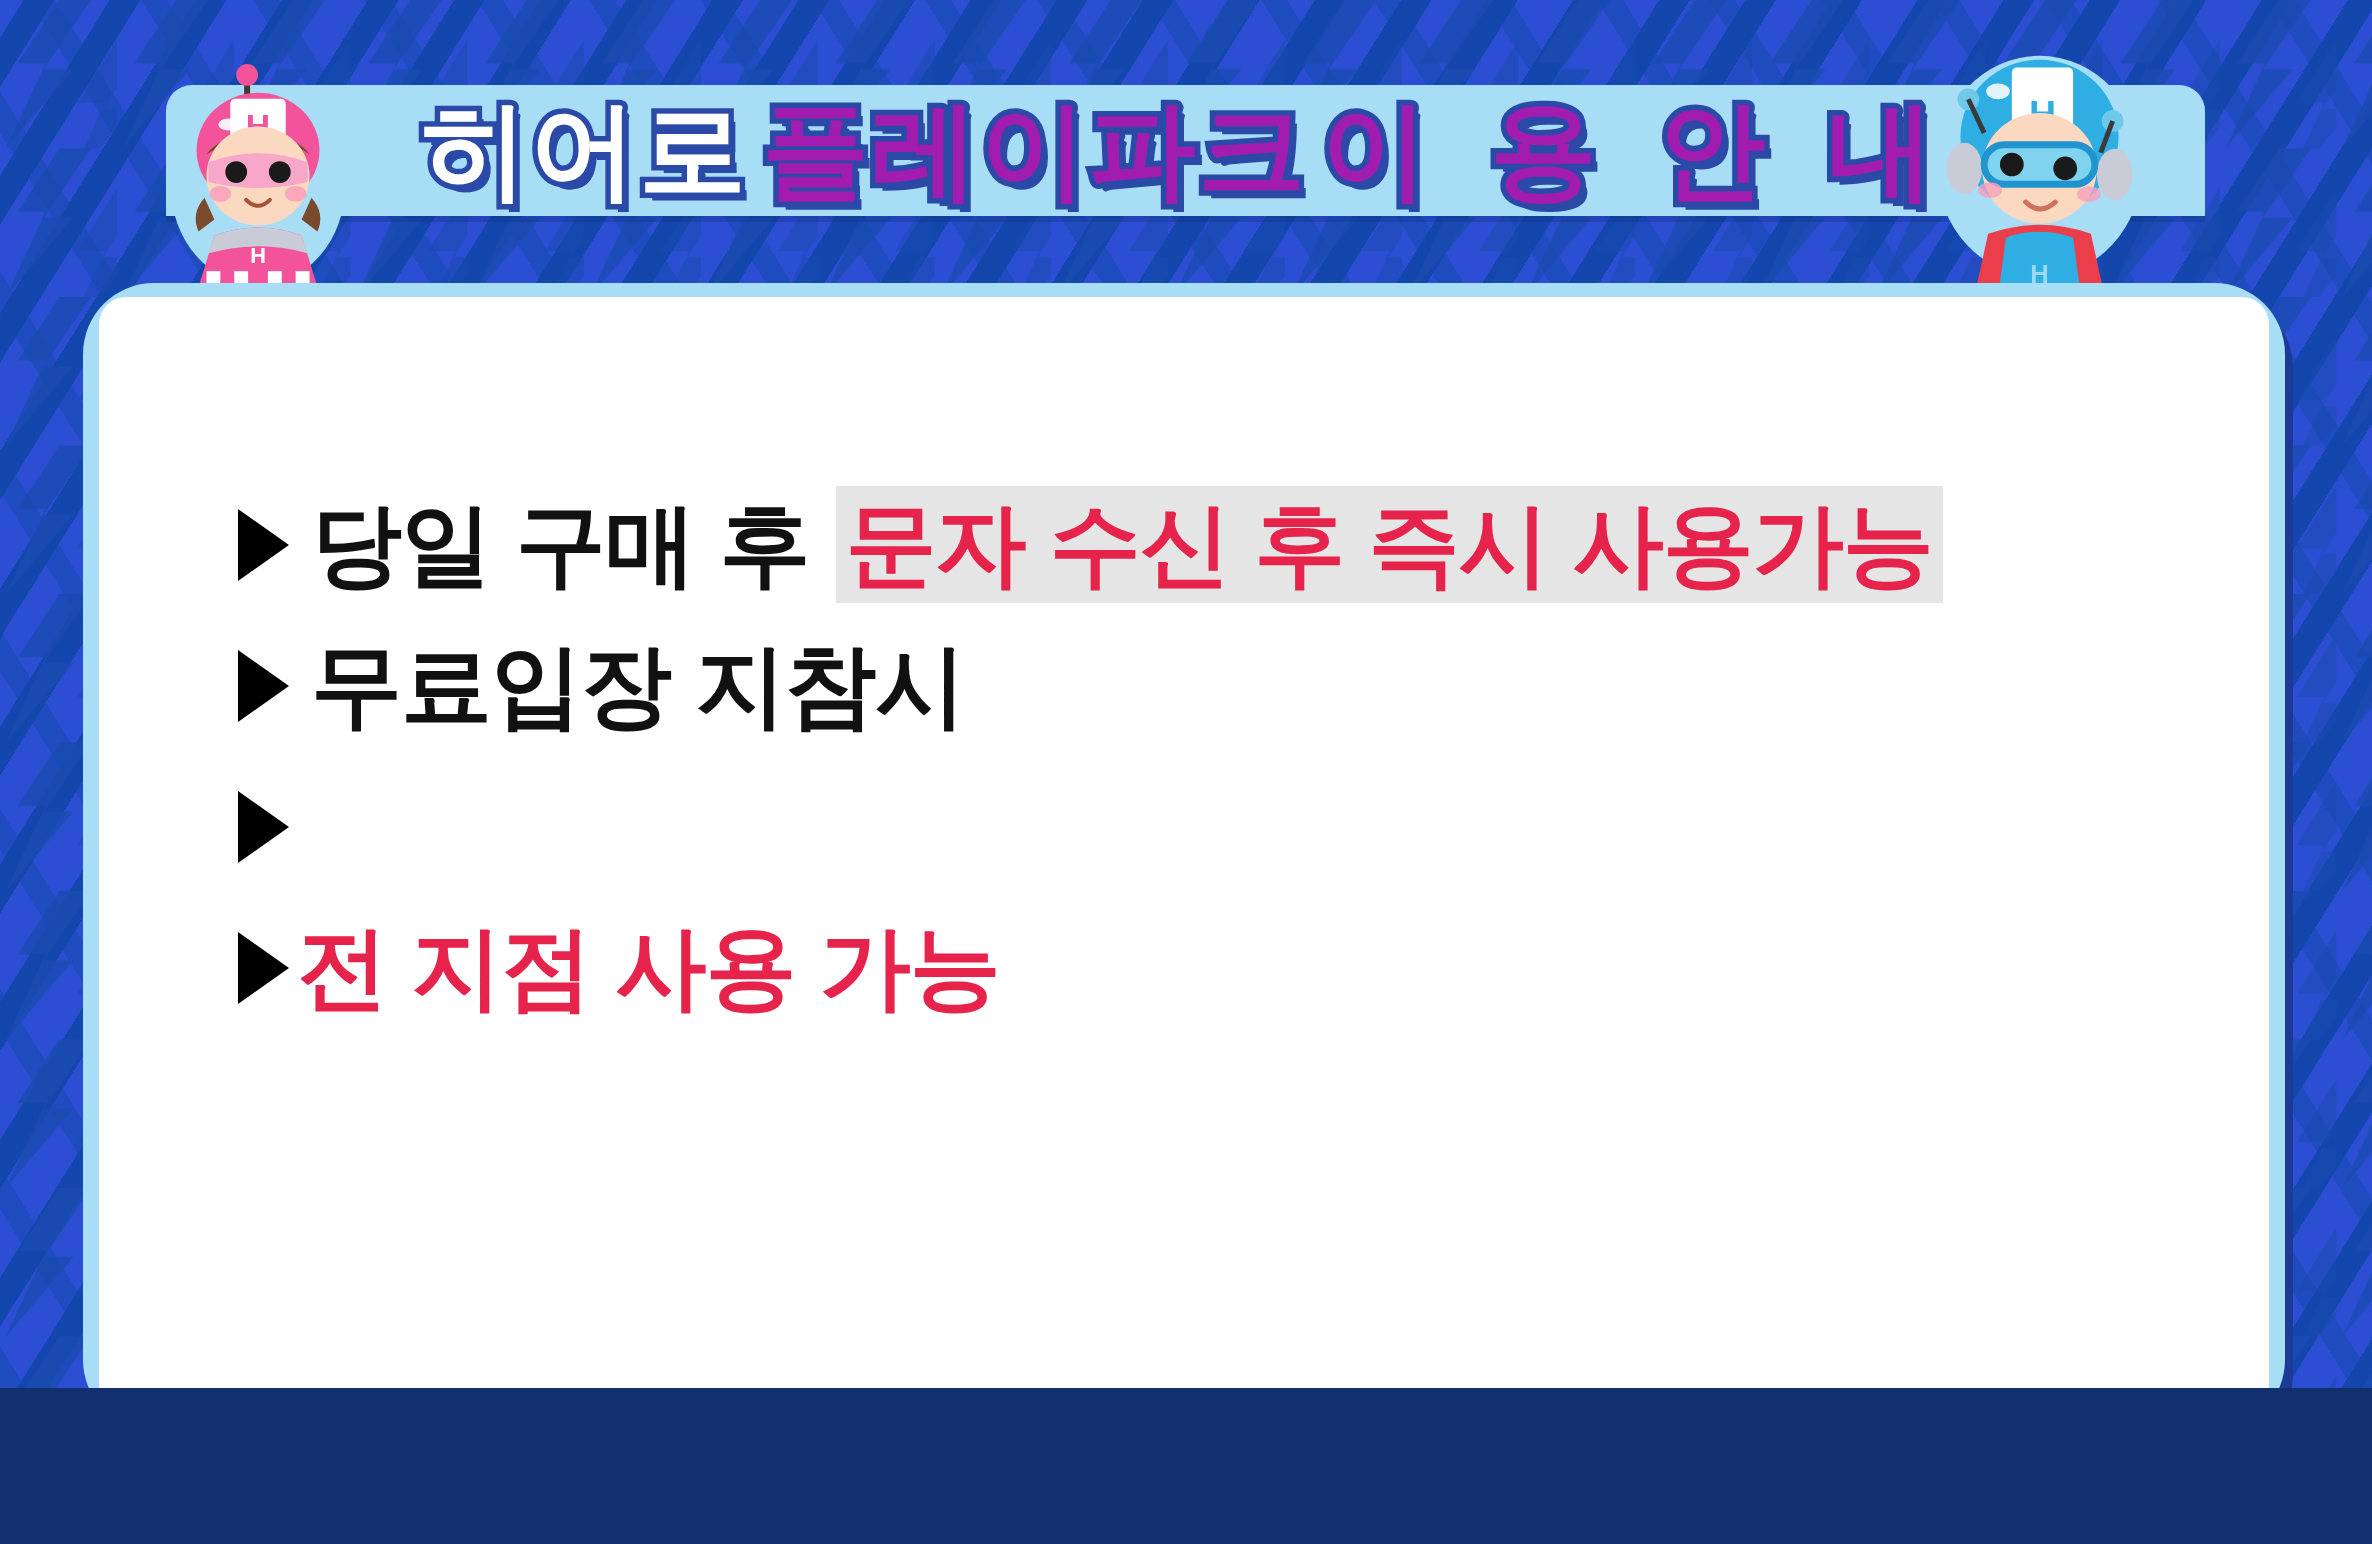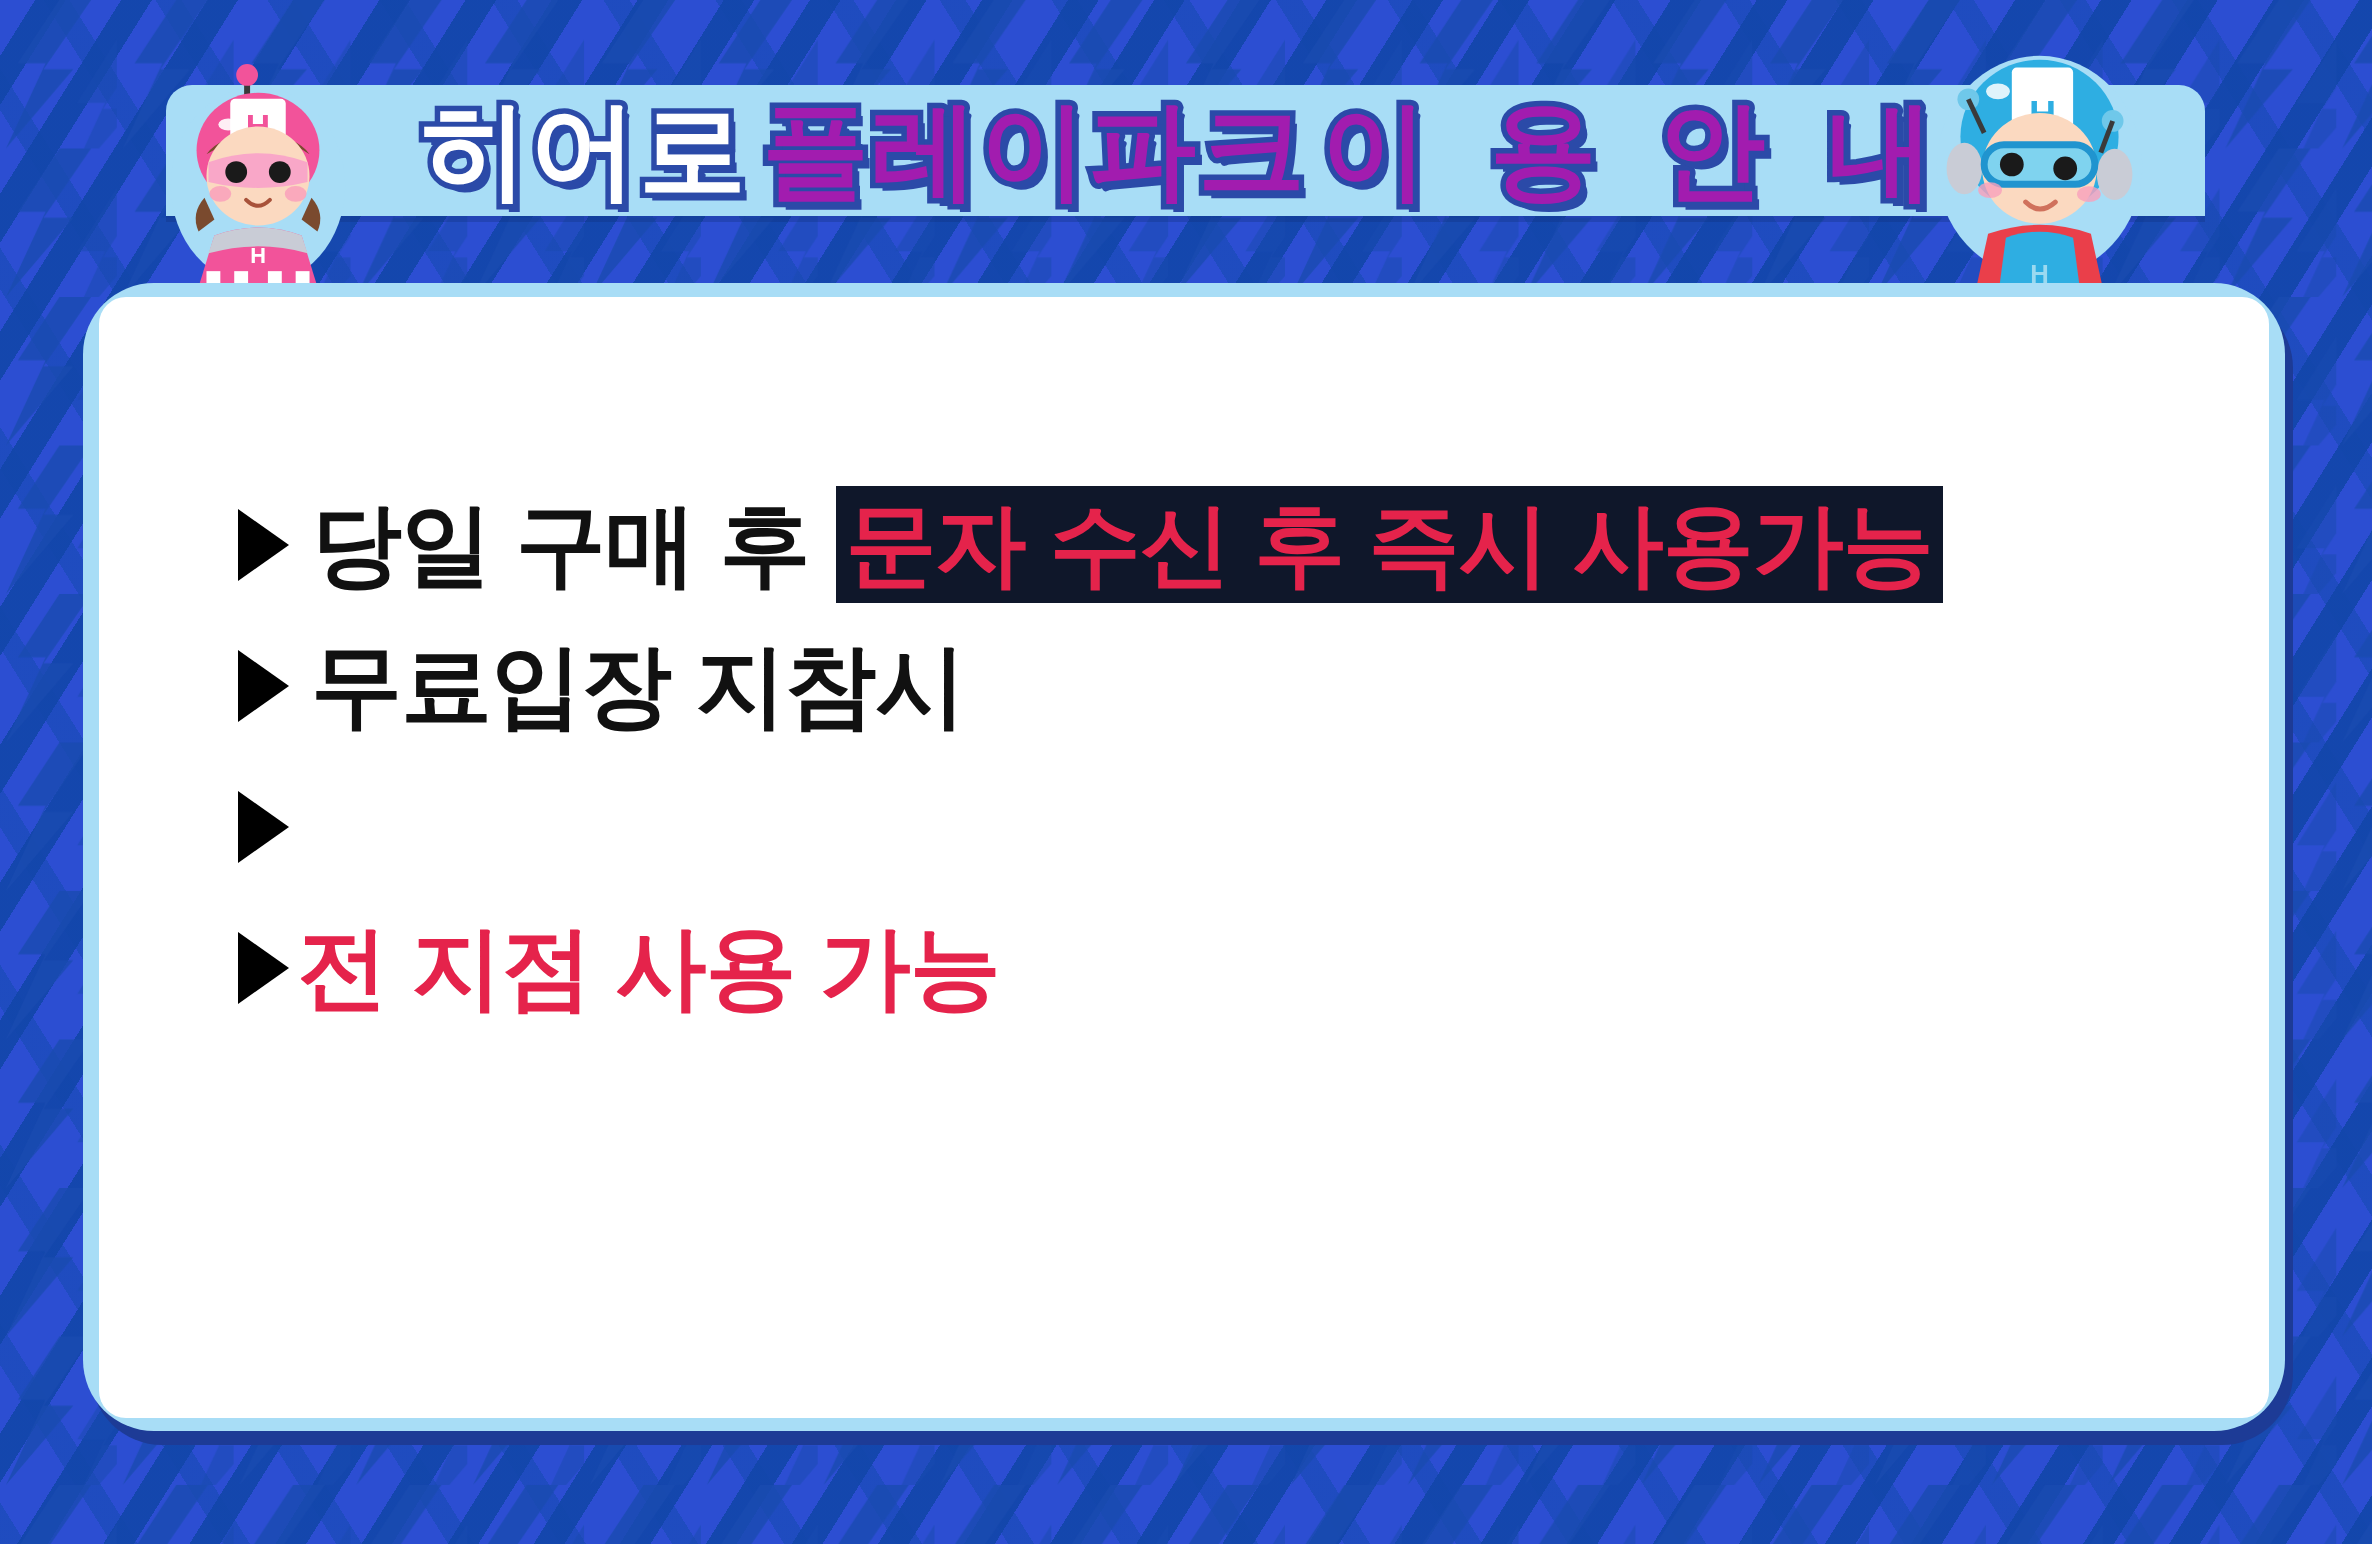--- a/index.html
+++ b/index.html
@@ -3,21 +3,21 @@
 <meta charset="utf-8">
 <style>
   html, body {
     margin: 0;
     padding: 0;
     background: #12306e;
   }
   #stage {
     position: relative;
     width: 2372px;
-    height: 1544px;
+    height: 1388px;
     overflow: hidden;
     font-family: "Liberation Sans", "DejaVu Sans", sans-serif;
     background: #2d4fd4;
   }
 
   
   #bg-pattern {
     position: absolute;
     inset: 0;
     background-color: #2c4ed2;
@@ -151,21 +151,21 @@
   }
   .seg {
     font-size: 91px;
     font-weight: 800;
     line-height: 117px;
     letter-spacing: -1px;
   }
   .seg-black { color: #111111; }
   .seg-red {
     color: #e5234b;
-    background: #0f172a;
+    background: #e5e5e5;
     padding: 0 10px;
   }
   .gap-after { margin-right: 26px; }
   .row-tight .bullet-marker { margin-right: 8px; }
 </style>
 </head>
 <body>
 
 <div id="stage">
 

